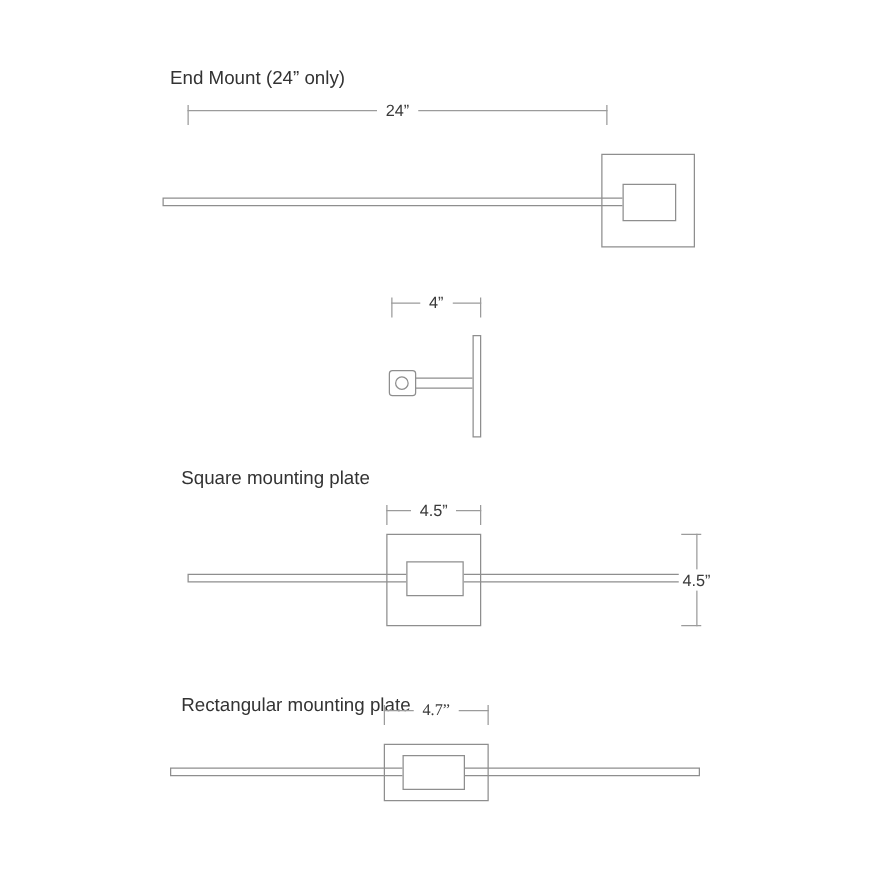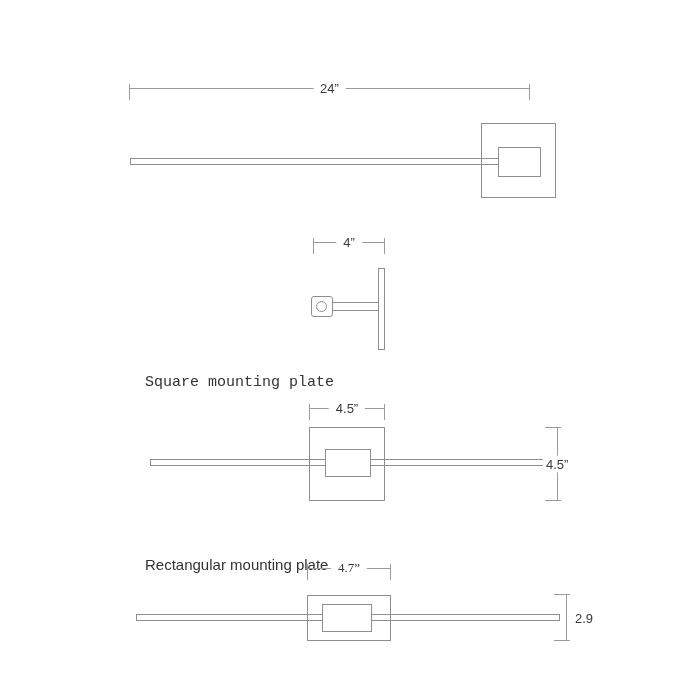--- a/index.html
+++ b/index.html
@@ -41,22 +41,23 @@
     position:absolute;top:50%;transform:translateY(-50%);
     background:#fff;padding:1px 3px;font-size:13px;color:var(--txt);white-space:nowrap;
   }
   .circle{border:1.5px solid var(--shape);border-radius:50%;background:#fff;}
 </style>
 </head>
 <body>
 
 <div id="stage">
 
+  <div class="abs section-label" style="left:136px;top:54px;">End Mount (24” only)</div>
 
-  <div class="dim-h" style="left:129px;top:84px;width:401px;">
+  <div class="dim-h" style="left:150px;top:84px;width:336px;">
     <span class="htick l"></span>
     <span class="hline"></span>
     <span class="htick r"></span>
     <span class="hlabel">24”</span>
   </div>
 
   <div class="abs shape" style="left:481px;top:123px;width:75px;height:75px;"></div>
   <div class="abs shape" style="left:130px;top:158px;width:375px;height:7px;"></div>
   <div class="abs shape fill" style="left:498px;top:147px;width:43px;height:30px;"></div>
 
@@ -65,21 +66,21 @@
     <span class="hline"></span>
     <span class="htick r"></span>
     <span class="hlabel">4”</span>
   </div>
 
   <div class="abs shape fill" style="left:331px;top:302px;width:50px;height:9px;"></div>
   <div class="abs shape fill" style="left:378px;top:268px;width:7px;height:82px;"></div>
   <div class="abs shape fill" style="left:311px;top:296px;width:22px;height:21px;border-radius:3px;"></div>
   <div class="abs circle" style="left:316px;top:301px;width:11px;height:11px;"></div>
 
-  <div class="abs section-label" style="left:145px;top:374px;font-family:Liberation Mono, monospace;">Square mounting plate</div>
+  <div class="abs section-label" style="left:145px;top:374px;">Square mounting plate</div>
 
   <div class="dim-h" style="left:309px;top:404px;width:76px;">
     <span class="htick l"></span>
     <span class="hline"></span>
     <span class="htick r"></span>
     <span class="hlabel">4.5”</span>
   </div>
 
   <div class="abs shape" style="left:309px;top:427px;width:76px;height:74px;"></div>
   <div class="abs shape" style="left:150px;top:459px;width:396px;height:7px;"></div>
@@ -98,20 +99,14 @@
     <span class="htick l"></span>
     <span class="hline"></span>
     <span class="htick r"></span>
     <span class="hlabel">4.7”</span>
   </div>
 
   <div class="abs shape" style="left:307px;top:595px;width:84px;height:46px;"></div>
   <div class="abs shape" style="left:136px;top:614px;width:424px;height:7px;"></div>
   <div class="abs shape fill" style="left:322px;top:604px;width:50px;height:28px;"></div>
 
-  <div class="dim-v" style="left:550px;top:594px;width:46px;height:47px;">
-    <span class="vtick t"></span>
-    <span class="vline"></span>
-    <span class="vtick b"></span>
-    <span class="vlabel" style="left:22px;">2.9</span>
-  </div>
 
 </div>
 
 </body></html>

